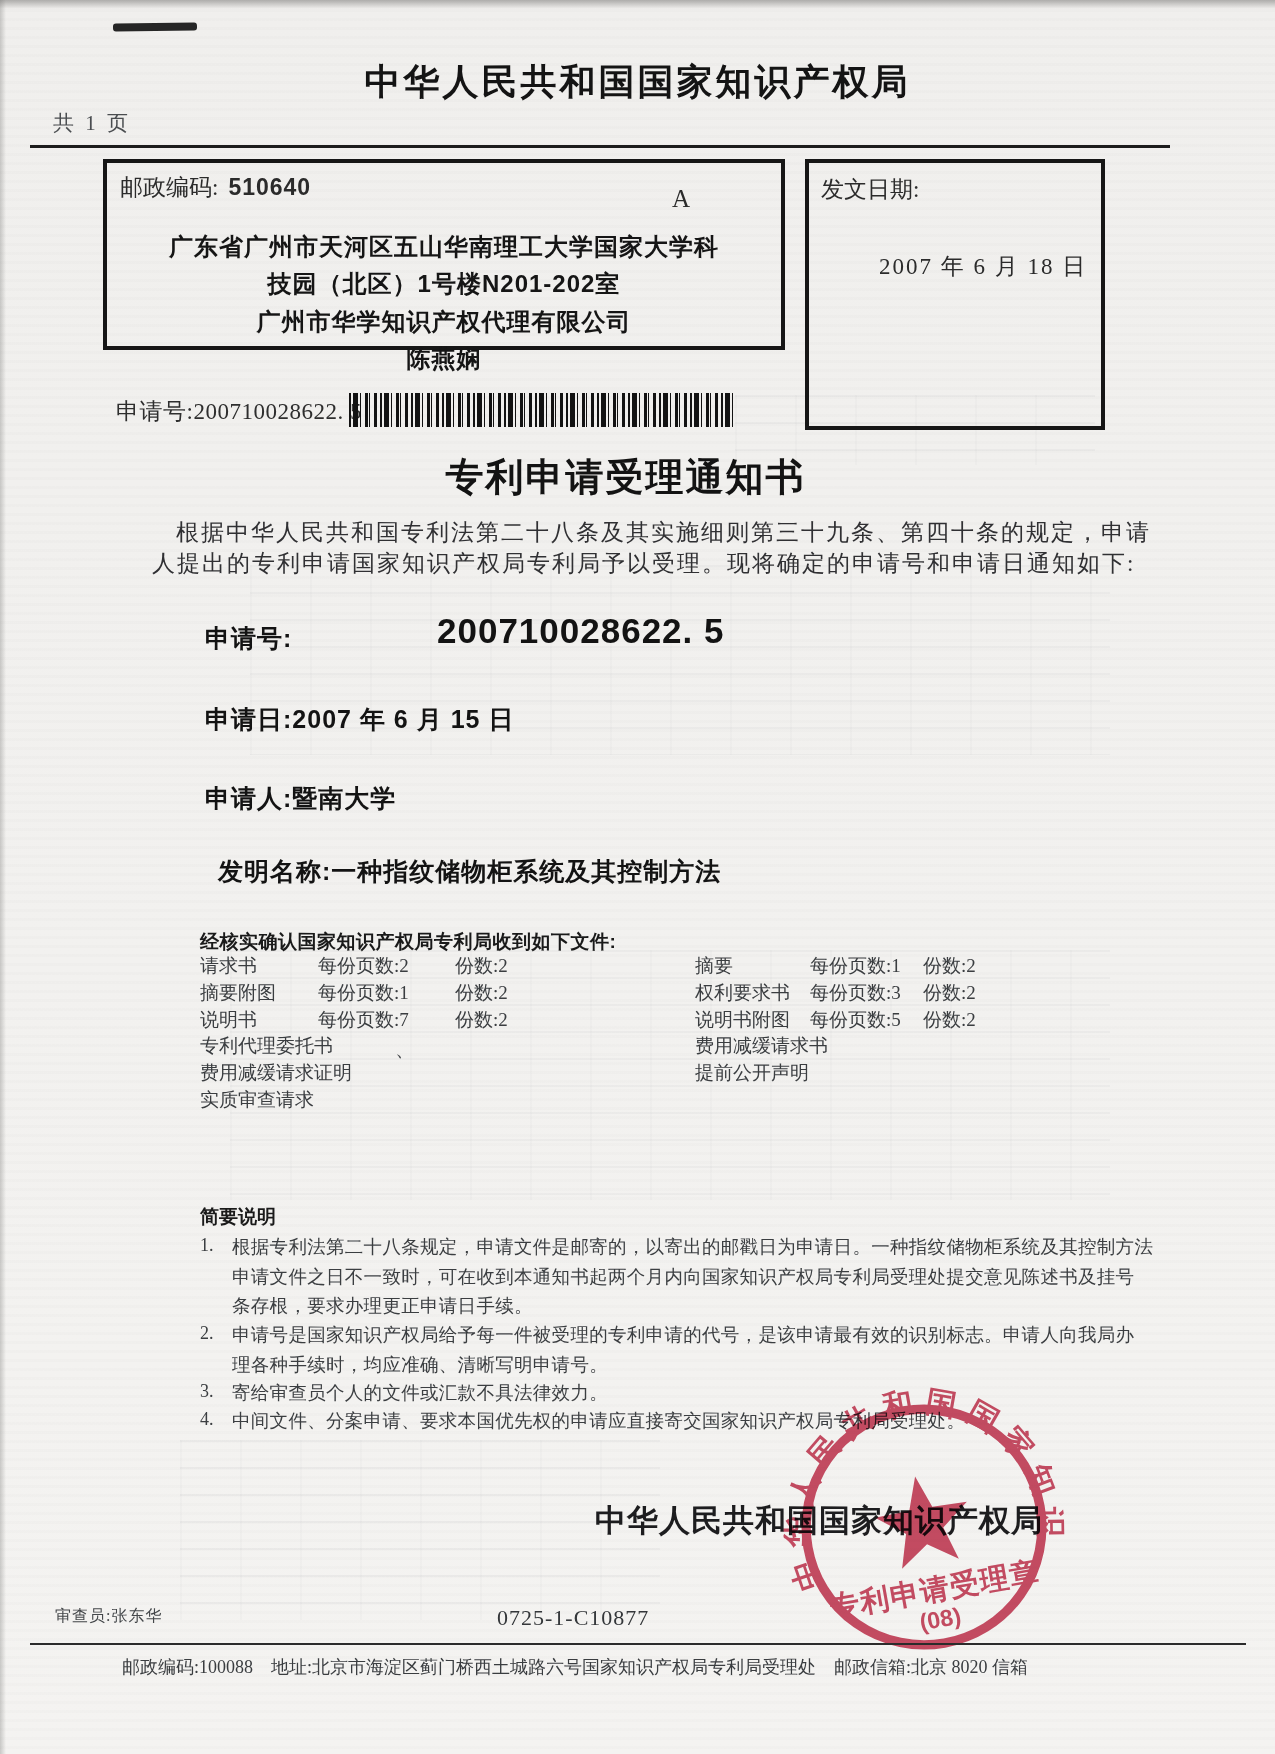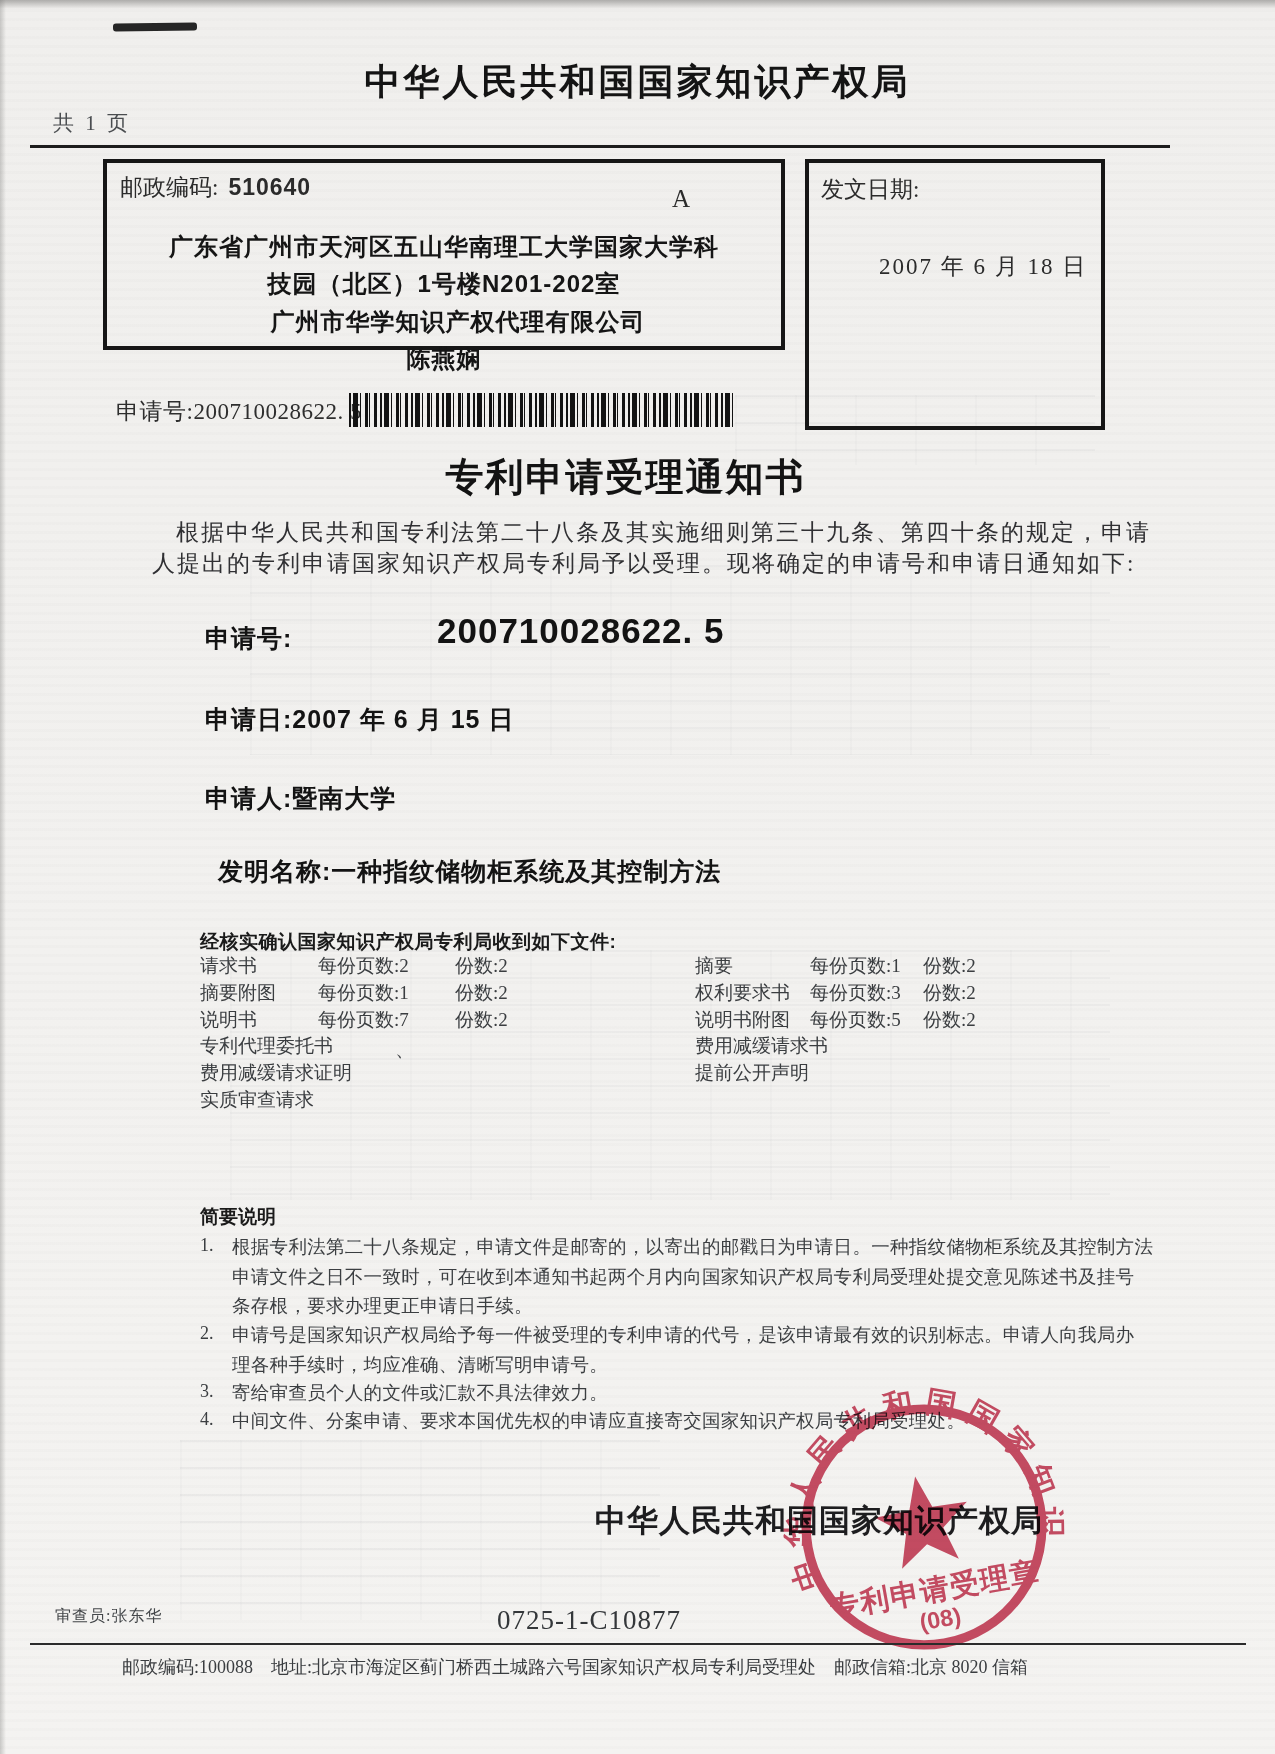--- a/index.html
+++ b/index.html
@@ -40,21 +40,21 @@
   .doc-row{height:24px;font-size:19px;color:#3a3d40;white-space:nowrap;}
   .doc-row span{position:absolute;top:0;}
   .dl-name{left:0;} .dl-pages{left:118px;} .dl-copies{left:255px;}
   .stray-mark{left:395px;top:1036px;font-size:20px;color:#45484b;}
   .notes-title{left:200px;top:1204px;font-weight:bold;font-size:19px;color:#1a1a1a;}
   .note-no{position:absolute;left:200px;font-size:18px;color:#3b3e41;}
   .note-lines{position:absolute;left:232px;font-size:18.5px;line-height:29.5px;color:#3b3e41;white-space:nowrap;letter-spacing:.3px;}
   .issuing{left:595px;top:1500px;font-weight:600;font-size:31px;letter-spacing:1px;color:#1d1d1f;}
   .stamp{left:784px;top:1387px;width:280px;height:280px;transform:rotate(-10deg);opacity:.92;mix-blend-mode:multiply;}
   .examiner{left:55px;top:1606px;font-size:16px;color:#44474a;letter-spacing:1px;}
-  .doc-code{left:497px;top:1605px;font-size:27px;letter-spacing:1px;color:#34373a;}
+  .doc-code{left:497px;top:1605px;font-size:22px;letter-spacing:1px;color:#34373a;}
   .bottom-rule{left:30px;top:1643px;width:1216px;height:2px;background:#2b2b2b;}
   .footer-line{left:122px;top:1655px;font-size:18px;color:#3a3d40;white-space:nowrap;}
   .ghost{pointer-events:none;background:
       repeating-linear-gradient(180deg, rgba(110,115,125,.055) 0 2px, rgba(0,0,0,0) 2px 27px),
       repeating-linear-gradient(90deg, rgba(110,115,125,.03) 0 2px, rgba(0,0,0,0) 2px 60px);}
 </style>
 </head>
 <body>
 
 <div class="page">
@@ -72,21 +72,21 @@
   <div class="abs ghost" style="left:230px;top:950px;width:880px;height:250px;"></div>
   <div class="abs ghost" style="left:180px;top:1440px;width:480px;height:180px;"></div>
 
   <div class="abs address-box">
     <div class="abs postal-row">
       <span>邮政编码:</span><span class="postal-code">510640</span>
     </div>
     <div class="abs marker-a">A</div>
     <div class="abs addr-line sans" style="top:68px;">广东省广州市天河区五山华南理工大学国家大学科</div>
     <div class="abs addr-line sans" style="top:105px;">技园（北区）1号楼N201-202室</div>
-    <div class="abs addr-line sans" style="top:143px;padding-left:14px;">广州市华学知识产权代理有限公司</div>
+    <div class="abs addr-line sans" style="top:143px;">广州市华学知识产权代理有限公司</div>
     <div class="abs addr-line sans" style="top:180px;">陈燕娴</div>
     <div class="abs appno-row">申请号:200710028622. 5</div>
     <div class="abs barcode"></div>
   </div>
 
   <div class="abs date-box">
     <div class="abs date-label">发文日期:</div>
     <div class="abs date-value">2007 年 6 月 18 日</div>
   </div>
 

